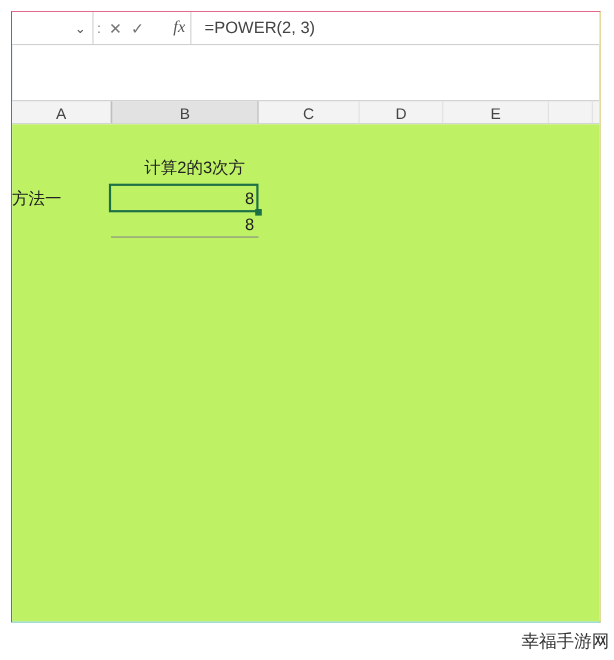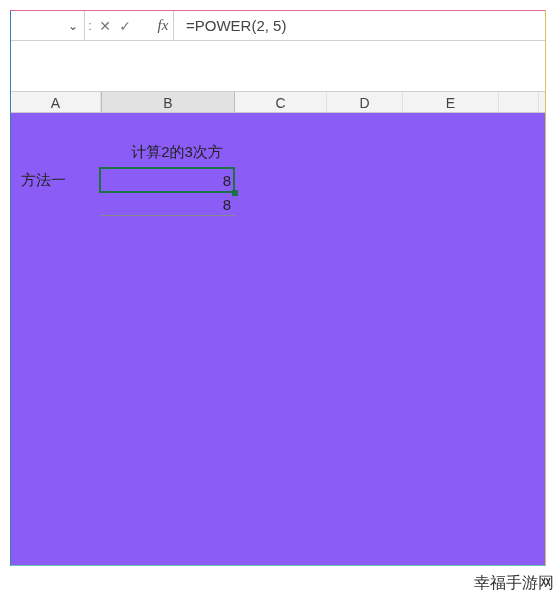--- a/index.html
+++ b/index.html
@@ -49,21 +49,21 @@
   .rowhdr-corner { width: 0px; }
   .ch { text-align: center; line-height: 22px; border-right: 1px solid #e0e0e0; }
   .ch.colA { width: 90px; }
   .ch.colB { width: 134px; background: #e2e2e2; border-left: 1px solid #bbb; border-right: 1px solid #bbb; }
   .ch.colC { width: 92px; }
   .ch.colD { width: 76px; }
   .ch.colE { width: 96px; }
   .ch.colF { width: 40px; }
 
   
-  .grid { position: relative; height: 452px; background: #8b5cf6; }
+  .grid { position: relative; height: 452px; background: #bef264; }
   .cell {
     position: absolute; font-size: 15px; color: #222;
     display: flex; align-items: center; white-space: nowrap;
   }
   .cell.left { justify-content: flex-start; }
   .cell.right { justify-content: flex-end; padding-right: 4px; }
   .cell.center { justify-content: center; }
 
   
   .active-outline {
@@ -83,40 +83,40 @@
   <div class="frame">
 
     <div class="formula-bar">
       <div class="name-box">
         <span class="dd-icon">⌄</span>
       </div>
       <div class="fb-sep">:</div>
       <div class="fb-btn">✕</div>
       <div class="fb-btn">✓</div>
       <div class="fb-btn fx">fx</div>
-      <div class="formula-input">=POWER(2, 5)</div>
+      <div class="formula-input">=POWER(2, 3)</div>
     </div>
 
     <div class="spacer"></div>
 
     <div class="col-headers">
       <div class="rowhdr-corner"></div>
       <div class="ch colA">A</div>
       <div class="ch colB">B</div>
       <div class="ch colC">C</div>
       <div class="ch colD">D</div>
       <div class="ch colE">E</div>
       <div class="ch colF"></div>
     </div>
 
     <div class="grid">
 
       <div class="cell center" style="left:86px; top:28px; width:160px; height:22px;">计算2的3次方</div>
 
-      <div class="cell left" style="left:0px; top:56px; width:90px; height:22px; padding-left:0;margin-left:10px;">方法一</div>
+      <div class="cell left" style="left:0px; top:56px; width:90px; height:22px; padding-left:0;">方法一</div>
 
       <div class="cell right" style="left:90px; top:56px; width:134px; height:22px;">8</div>
 
 
       <div class="cell right" style="left:90px; top:80px; width:134px; height:22px;">8</div>
 
       <div class="b4-border" style="left:90px; top:102px; width:134px; height:0;"></div>
 
       <div class="active-outline" style="left:88px; top:54px; width:136px; height:26px;"></div>
       <div class="fill-handle" style="left:221px; top:77px;"></div>

